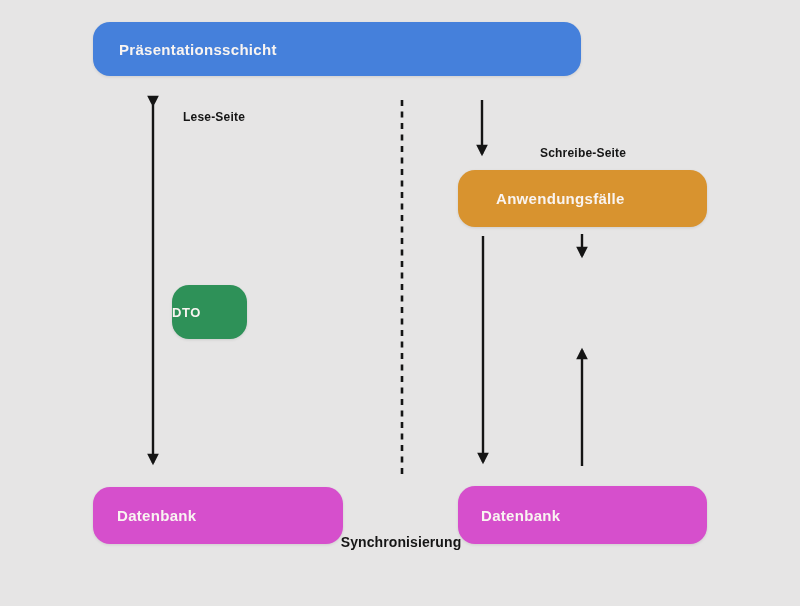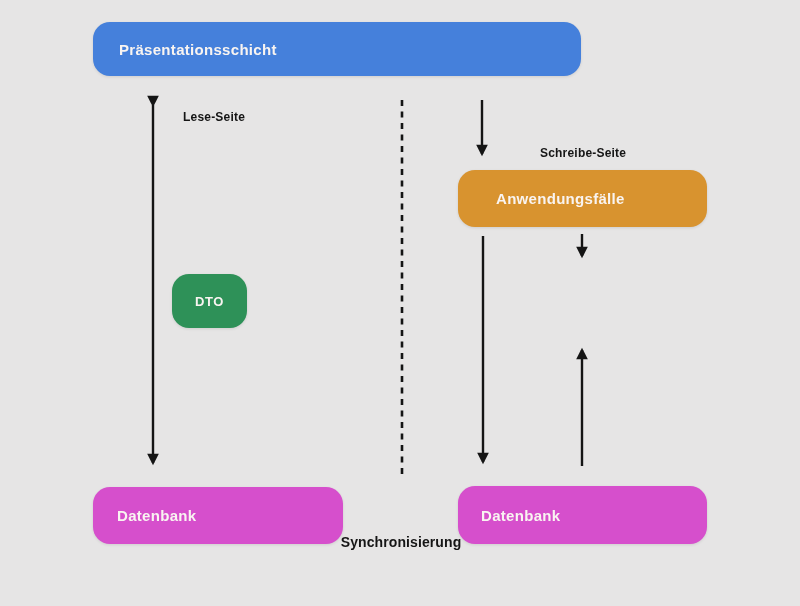--- a/index.html
+++ b/index.html
@@ -33,21 +33,21 @@
     color:var(--box_text);
     font-weight:700;
     font-size:15px;
     letter-spacing:.3px;
     box-shadow:0 1px 3px rgba(0,0,0,.10);
     box-sizing:border-box;
   }
   .node-presentation{left:93px;top:22px;width:488px;height:54px;background:var(--blue);padding-left:26px;}
   .node-usecases{left:458px;top:170px;width:249px;height:57px;background:var(--orange);padding-left:38px;}
   .node-domainlogic{left:517px;top:271px;width:190px;height:56px;background:var(--red);padding-left:21px;}
-  .node-dto{left:172px;top:274px;width:75px;height:54px;background:var(--green);justify-content:center;font-size:13px;letter-spacing:.6px;}
+  .node-dto{left:172px;top:285px;width:75px;height:54px;background:var(--green);font-size:13px;letter-spacing:.6px;}
   .node-db-read{left:93px;top:487px;width:250px;height:57px;background:var(--magenta);padding-left:24px;}
   .node-db-write{left:458px;top:486px;width:249px;height:58px;background:var(--magenta);padding-left:23px;}
   .side-label{
     position:absolute;
     font-weight:700;
     font-size:12px;
     letter-spacing:.2px;
     color:var(--label_text);
     white-space:nowrap;
   }

